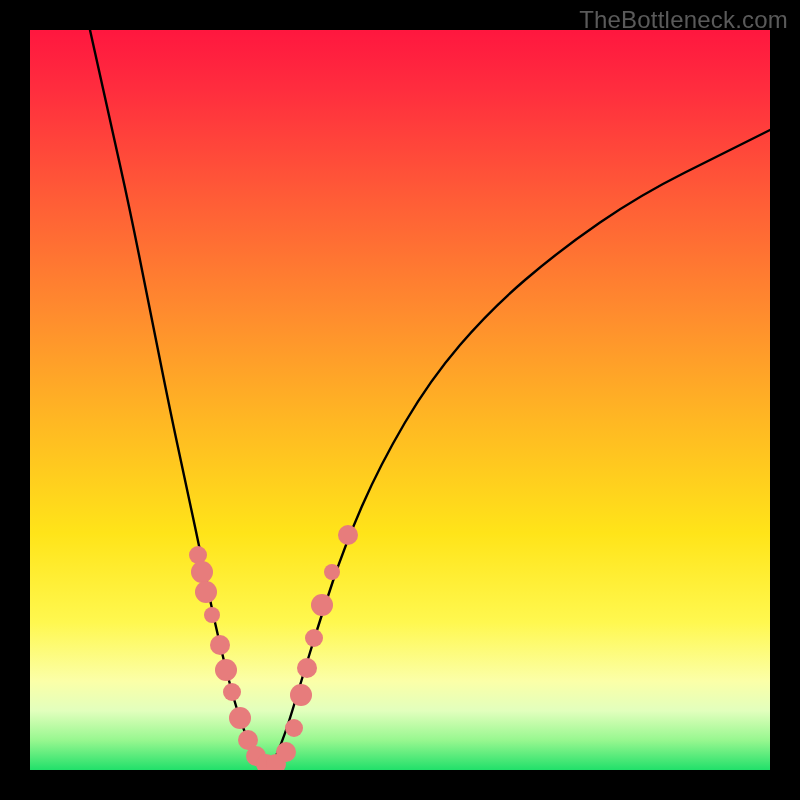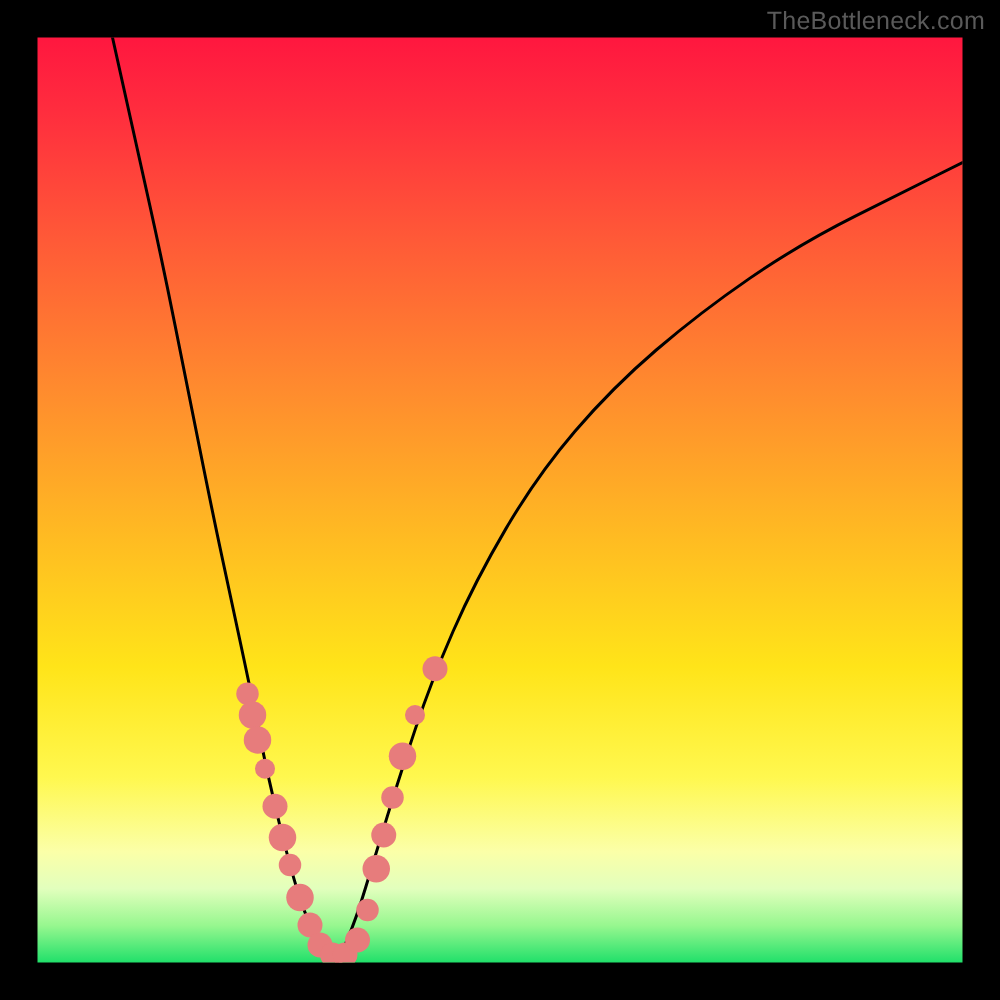--- a/index.html
+++ b/index.html
@@ -36,21 +36,21 @@
       #fbffa8 88%,
       #e2ffbd 92%,
       #97f78f 96%,
       #21e06a 100%
     );
   }
   .watermark {
     position: absolute;
     top: 6px;
     right: 12px;
-    font-size: 20px;
+    font-size: 24px;
     font-weight: 400;
     color: #5a5a5a;
     letter-spacing: 0.2px;
     user-select: none;
   }
   svg.curves {
     position: absolute;
     left: 0;
     top: 0;
     width: 740px;

